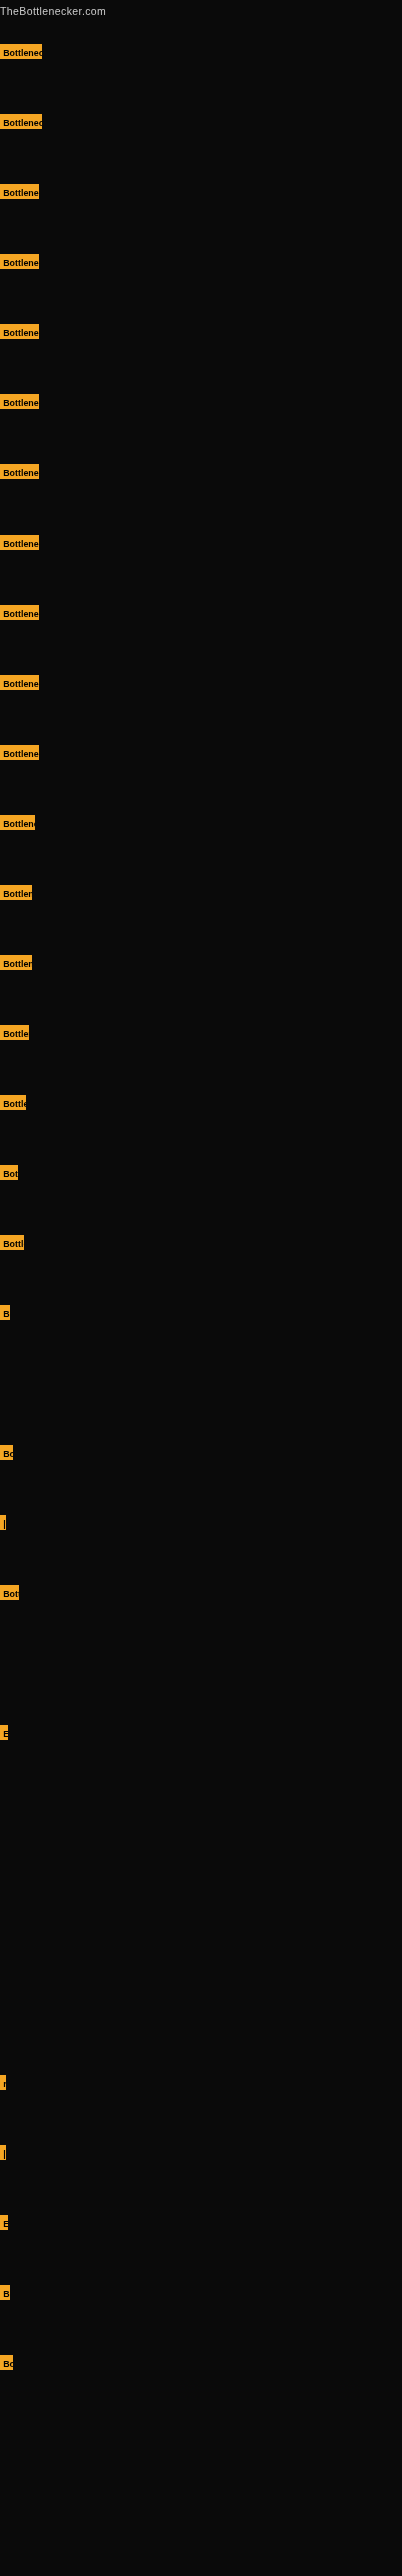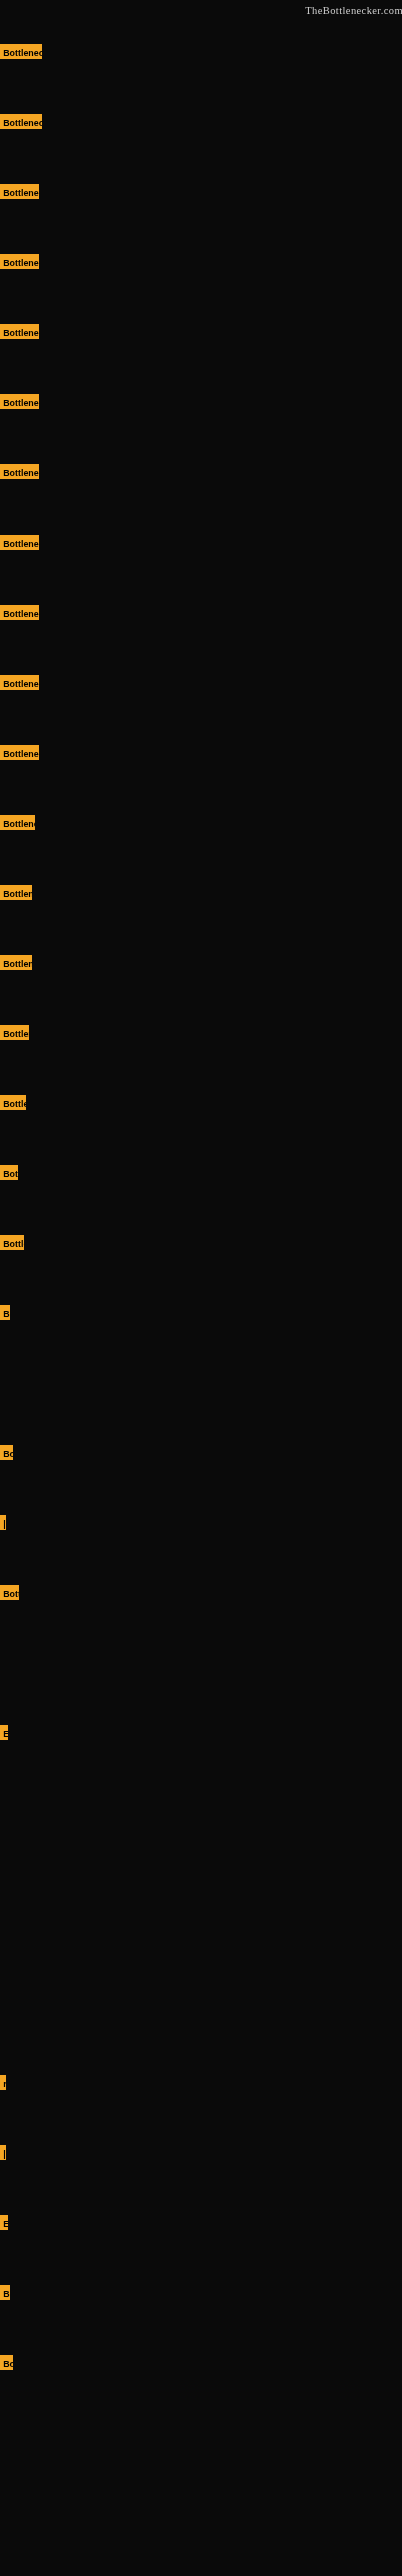--- a/index.html
+++ b/index.html
@@ -10,26 +10,25 @@
 
     body {
       background-color: #0a0a0a;
       width: 403px;
       min-height: 2576px;
       font-family: Arial, sans-serif;
       position: relative;
     }
 
     .site-title {
-      text-align: right;
+      text-align: left;
       color: #cccccc;
       font-size: 10.5px;
       padding: 4.8px 0 3.2px 0;
       letter-spacing: 0.4px;
-      font-family: Liberation Serif, serif;
     }
 
     .bar-row {
       position: absolute;
       left: 0;
       display: flex;
       align-items: center;
     }
 
     .bar-label {

